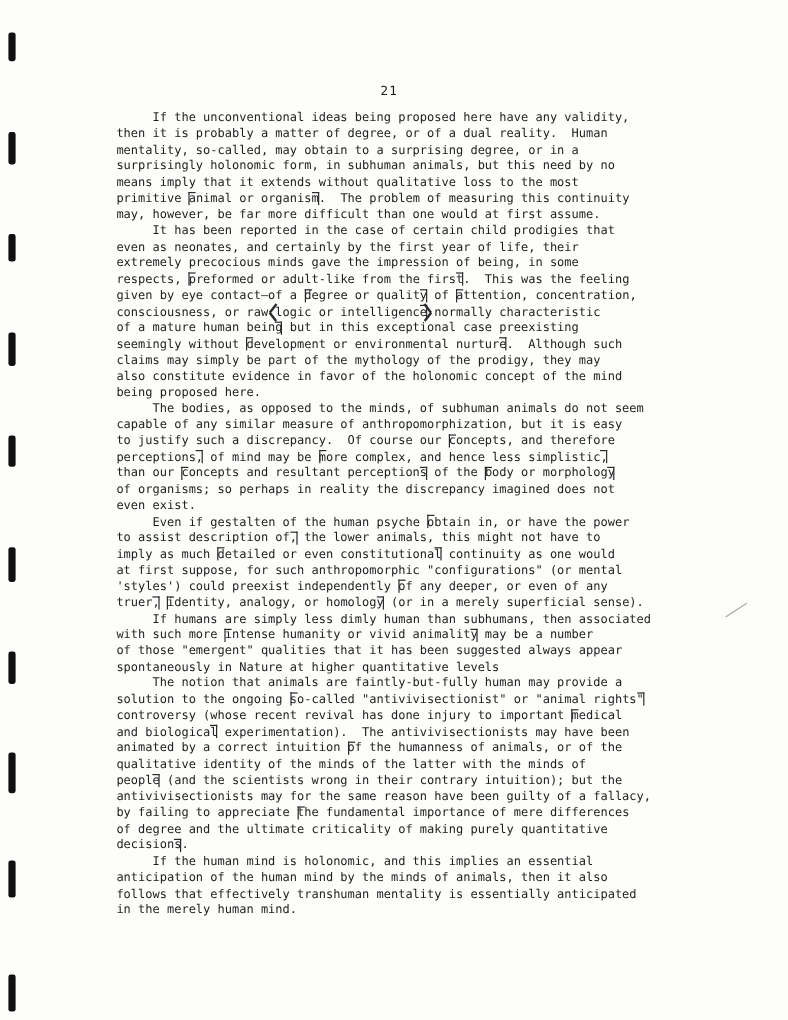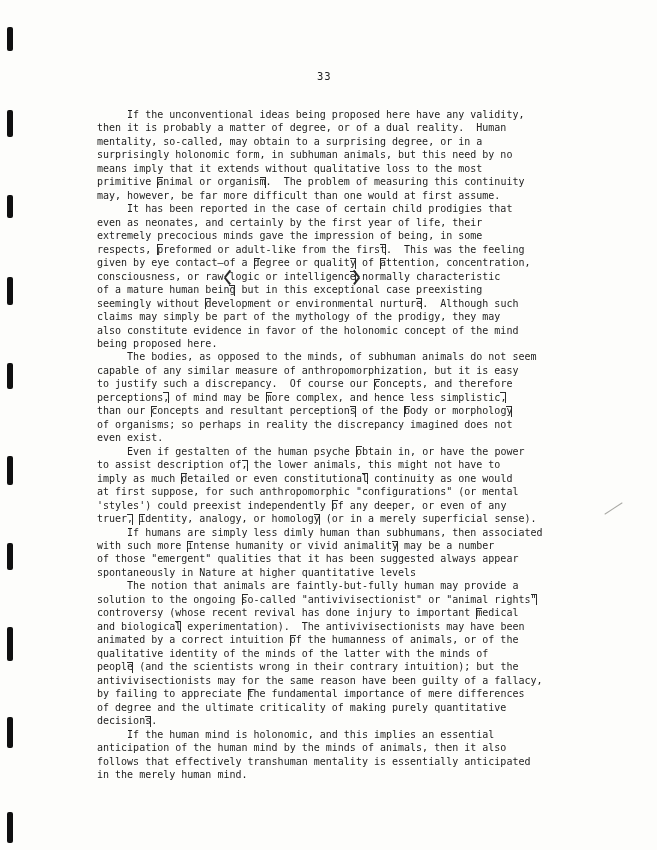--- a/index.html
+++ b/index.html
@@ -9,21 +9,21 @@
     position: relative;
     overflow: hidden;
     font-family: "DejaVu Sans Mono", "Liberation Mono", monospace;
     color: #1d1d1d;
   }
   .page-number {
     position: absolute; left: 317px; top: 70px;
     font-size: 10.5px; letter-spacing: 1px;
   }
   .text {
-    position: absolute; left: 97px; top: 108px;
+    position: absolute; left: 97px; top: 92px;
     font-size: 10px; line-height: 13.48px;
     white-space: pre;
   }
   .line { height: 13.48px; }
   .u {
     text-underline-offset: 2px;
     text-decoration-thickness: 1.2px;
   }
   
   .mk {
@@ -61,17 +61,17 @@
     <div class="bind-mark" style="top: 195px; height: 23px;"></div>
     <div class="bind-mark" style="top: 277px; height: 28px;"></div>
     <div class="bind-mark" style="top: 363px; height: 26px;"></div>
     <div class="bind-mark" style="top: 456px; height: 29px;"></div>
     <div class="bind-mark" style="top: 543px; height: 27px;"></div>
     <div class="bind-mark" style="top: 627px; height: 34px;"></div>
     <div class="bind-mark" style="top: 717px; height: 31px;"></div>
     <div class="bind-mark" style="top: 812px; height: 31px;"></div>
   </div>
 
-<div class="page-number">33</div>
+<div class="page-number">21</div>
 
 <div class="text" id="page-text"><div><div class="line">     If the unconventional ideas being proposed here have any validity,</div><div class="line">then it is probably a matter of degree, or of a dual reality.  Human</div><div class="line">mentality, so-called, may obtain to a surprising degree, or in a</div><div class="line">surprisingly holonomic form, in subhuman animals, but this need by no</div><div class="line">means imply that it extends without qualitative loss to the most</div><div class="line">primitive <span class="mk mk-o"></span>animal or organism<span class="mk mk-c"></span>.  The problem of measuring this continuity</div><div class="line">may, however, be far more difficult than one would at first assume.</div></div><div><div class="line">     It has been reported in the case of certain child prodigies that</div><div class="line">even as neonates, and certainly by the first year of life, their</div><div class="line">extremely precocious minds gave the impression of being, in some</div><div class="line">respects, <span class="mk mk-o"></span>preformed or adult-like from the first<span class="mk mk-c"></span>.  This was the feeling</div><div class="line">given by eye contact—of a <span class="mk mk-o"></span>degree or quality<span class="mk mk-c"></span> of <span class="mk mk-o"></span>attention, concentration,</div><div class="line">consciousness, or raw <span class="mk-ang mk-ang-o"><i class="a"></i><i class="b"></i></span>logic or intelligence<span class="mk-ang mk-ang-c"><i class="a"></i><i class="b"></i></span><span class="mk mk-c"></span> normally characteristic</div><div class="line">of a mature human being<span class="mk mk-c"></span> but in this exceptional case preexisting</div><div class="line">seemingly without <span class="mk mk-o"></span>development or environmental nurture<span class="mk mk-c"></span>.  Although such</div><div class="line">claims may simply be part of the mythology of the prodigy, they may</div><div class="line">also constitute evidence in favor of the holonomic concept of the mind</div><div class="line">being proposed here.</div></div><div><div class="line">     The bodies, as opposed to the minds, of subhuman animals do not seem</div><div class="line">capable of any similar measure of anthropomorphization, but it is easy</div><div class="line">to justify such a discrepancy.  Of course our <span class="mk mk-o"></span>concepts, and therefore</div><div class="line">perceptions,<span class="mk mk-c"></span> of mind may be <span class="mk mk-o"></span>more complex, and hence less simplistic,<span class="mk mk-c"></span></div><div class="line">than our <span class="mk mk-o"></span>concepts and resultant perceptions<span class="mk mk-c"></span> of the <span class="mk mk-o"></span>body or morphology<span class="mk mk-c"></span></div><div class="line">of organisms; so perhaps in reality the discrepancy imagined does not</div><div class="line">even exist.</div></div><div><div class="line">     Even if <span class="u">gestalten</span> of the human psyche <span class="mk mk-o"></span>obtain in, or have the power</div><div class="line">to assist description of,<span class="mk mk-c"></span> the lower animals, this might not have to</div><div class="line">imply as much <span class="mk mk-o"></span>detailed or even constitutional<span class="mk mk-c"></span> continuity as one would</div><div class="line">at first suppose, for such anthropomorphic "configurations" (or mental</div><div class="line">'styles') could preexist independently <span class="mk mk-o"></span>of any deeper, or even of any</div><div class="line">truer,<span class="mk mk-c"></span> <span class="mk mk-o"></span>identity, analogy, or homology<span class="mk mk-c"></span> (or in a merely superficial sense).</div></div><div><div class="line">     If humans are simply <span class="u">less dimly human</span> than subhumans, then associated</div><div class="line">with such more <span class="mk mk-o"></span>intense humanity or vivid animality<span class="mk mk-c"></span> may be a number</div><div class="line">of those "emergent" qualities that it has been suggested always appear</div><div class="line">spontaneously in Nature at higher quantitative levels</div></div><div><div class="line">     The notion that animals are faintly-but-fully human may provide a</div><div class="line">solution to the ongoing <span class="mk mk-o"></span>so-called "antivivisectionist" or "animal rights"<span class="mk mk-c"></span></div><div class="line">controversy (whose recent revival has done injury to important <span class="mk mk-o"></span>medical</div><div class="line">and biological<span class="mk mk-c"></span> experimentation).  The antivivisectionists may have been</div><div class="line">animated by a correct intuition <span class="mk mk-o"></span>of the humanness of animals, or of the</div><div class="line">qualitative identity of the minds of the latter with the minds of</div><div class="line">people<span class="mk mk-c"></span> (and the scientists wrong in their contrary intuition); but the</div><div class="line">antivivisectionists may for the same reason have been guilty of a fallacy,</div><div class="line">by failing to appreciate <span class="mk mk-o"></span>the fundamental importance of mere differences</div><div class="line">of degree and the ultimate criticality of making purely quantitative</div><div class="line">decisions<span class="mk mk-c"></span>.</div></div><div><div class="line">     If the human mind is holonomic, and this implies an essential</div><div class="line">anticipation of the human mind by the minds of animals, then it also</div><div class="line">follows that effectively transhuman mentality is essentially anticipated</div><div class="line">in the merely human mind.</div></div></div>
 
 <div class="pencil-slash"></div>
 
 </body></html>

